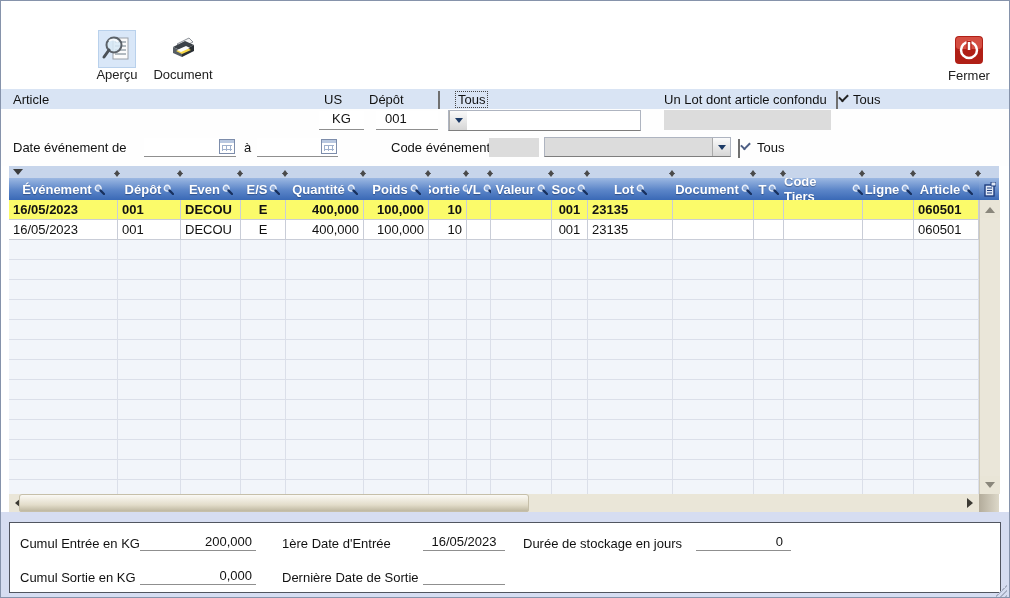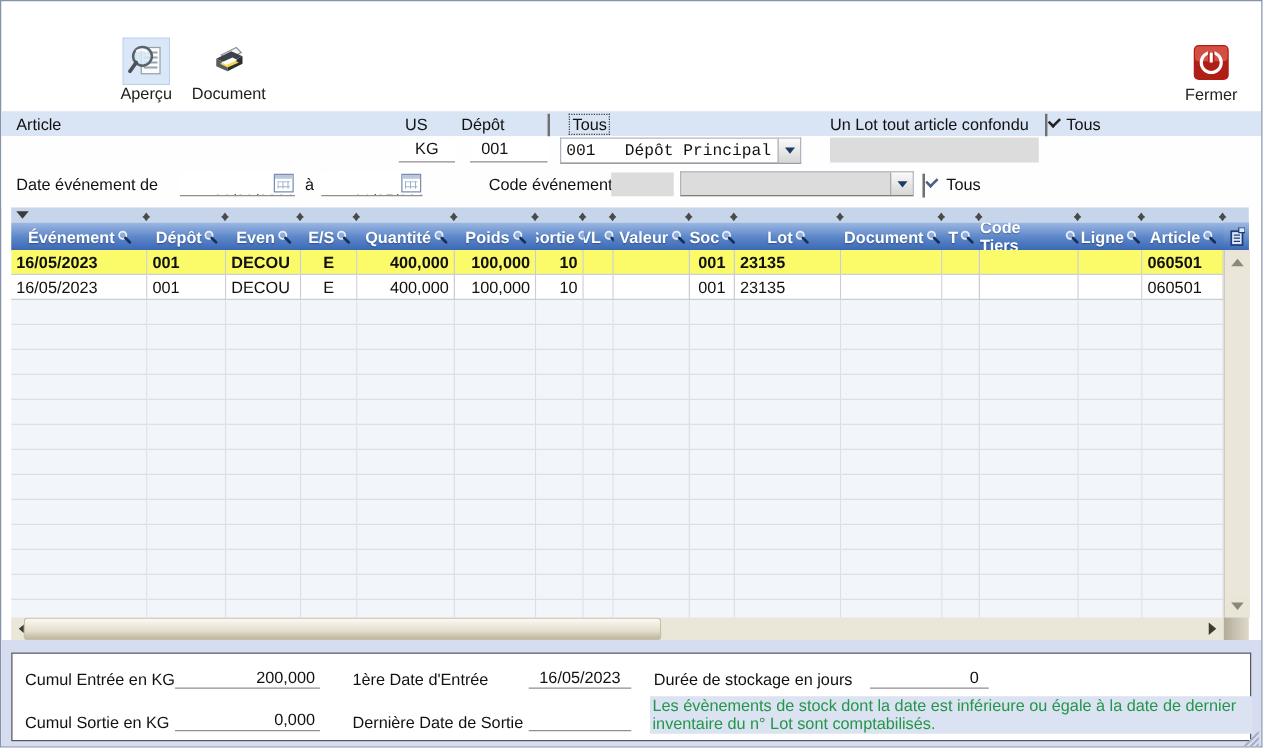--- a/index.html
+++ b/index.html
@@ -131,30 +131,29 @@
     </div>
     <div class="tbtn-label">Fermer</div>
   </div>
 
   <div class="abs strip1">
     <span class="abs lbl" style="left:12px;top:3px;">Article</span>
     <span class="abs lbl" style="left:323px;top:3px;">US</span>
     <span class="abs lbl" style="left:368px;top:3px;">Dépôt</span>
     <span class="abs cb" style="left:437px;top:3px;"></span>
     <span class="abs lbl focus-dotted" style="left:455px;top:3px;padding:0 2px;">Tous</span>
-    <span class="abs lbl" style="left:663px;top:3px;">Un Lot tout article confondu</span>
+    <span class="abs lbl" style="left:663px;top:3px;">Un Lot dont article confondu</span>
     <span class="abs cb checked" style="left:833px;top:3px;"></span>
     <span class="abs lbl" style="left:852px;top:3px;">Tous</span>
   </div>
 
   <div class="abs formarea">
     <div class="abs field" style="left:318px;top:2px;width:45px;text-align:center;">KG</div>
     <div class="abs field" style="left:375px;top:2px;width:62px;padding-left:9px;">001</div>
     <div class="abs combo" style="left:447px;top:1px;width:193px;">
-      <span class="val">001   Dépôt Principal</span>
       <span class="drop">
           <i></i>
         </span>
     </div>
     <div class="abs field gray" style="left:663px;top:1px;width:167px;"></div>
 
     <span class="abs lbl" style="left:12px;top:31px;">Date événement de</span>
     <div class="abs field" style="left:143px;top:29px;width:92px;padding-left:5px;">
       <span>21/08/2016</span>
       <span class="cal" style="position:absolute;right:1px;top:1px;"></span>
@@ -619,18 +618,17 @@
       <span class="abs lbl" style="left:272px;top:13px;">1ère Date d'Entrée</span>
       <div class="pv" style="left:413px;top:11px;width:82px;text-align:center;">16/05/2023</div>
       <span class="abs lbl" style="left:513px;top:13px;">Durée de stockage en jours</span>
       <div class="pv" style="left:686px;top:11px;width:95px;text-align:right;padding-right:8px;">0</div>
 
       <span class="abs lbl" style="left:10px;top:47px;">Cumul Sortie en KG</span>
       <div class="pv" style="left:130px;top:45px;width:116px;text-align:right;padding-right:4px;">0,000</div>
       <span class="abs lbl" style="left:272px;top:47px;">Dernière Date de Sortie</span>
       <div class="pv" style="left:413px;top:45px;width:82px;text-align:center;"></div>
 
-      <div class="note" style="left:510px;top:34px;width:478px;">Les évènements de stock dont la date est inférieure ou égale à la date de dernier inventaire du n° Lot sont comptabilisés.</div>
     </div>
     <div class="grip"></div>
   </div>
 
 </div>
 
 </body></html>

